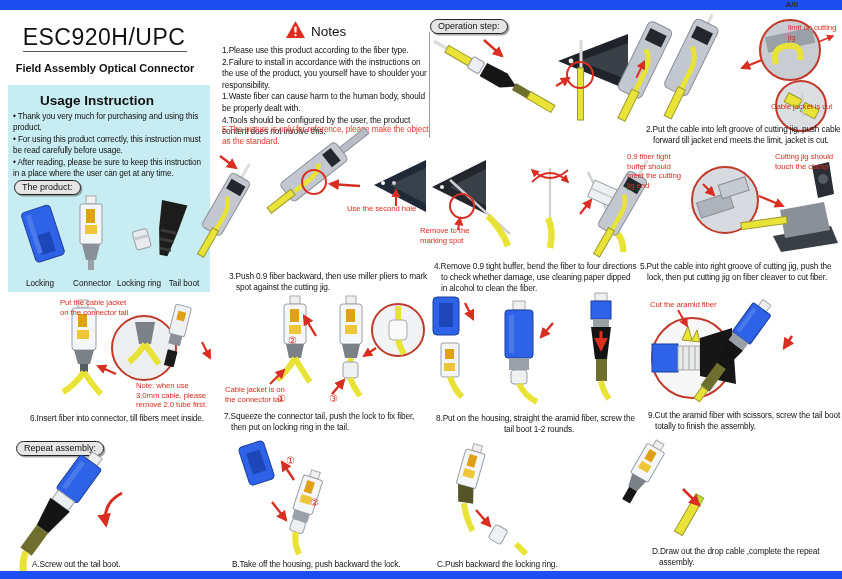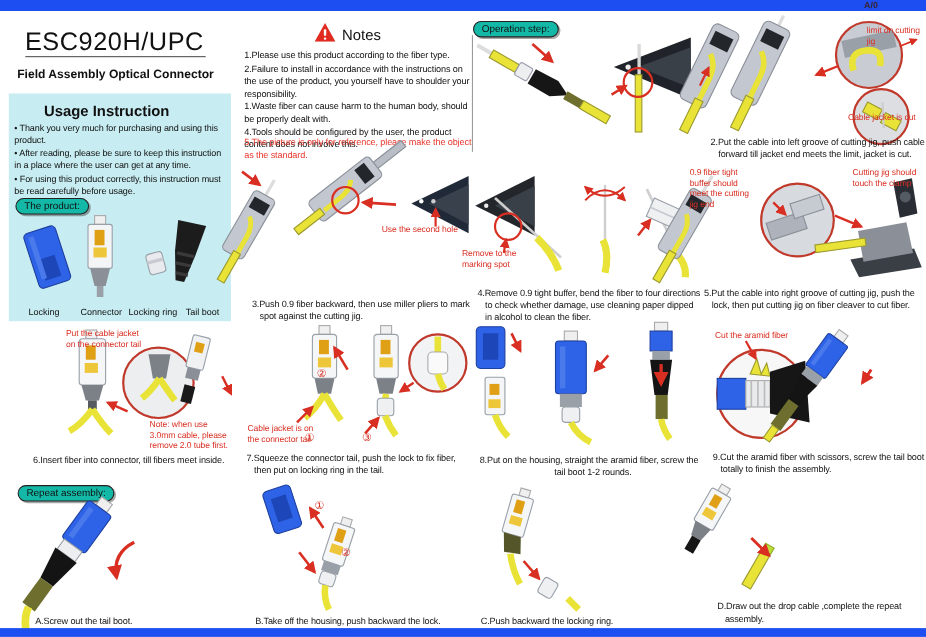--- a/index.html
+++ b/index.html
@@ -12,21 +12,21 @@
 
   
   #title{position:absolute;left:18px;top:24px;width:172px;text-align:center;font-size:23px;letter-spacing:.5px;font-weight:500;}
   #title-rule{position:absolute;left:23px;top:51px;width:164px;height:0;border-top:1.6px solid #555;}
   #subtitle{position:absolute;left:10px;top:62px;width:190px;text-align:center;font-size:11px;font-weight:bold;}
   #left-panel{position:absolute;left:8px;top:85px;width:202px;height:207px;background:#c7ecf1;}
   #usage-title{position:absolute;left:8px;top:93px;width:178px;text-align:center;font-size:13.5px;font-weight:bold;}
   #usage-list{position:absolute;left:13px;top:112px;width:194px;font-size:8.2px;line-height:1.34;letter-spacing:-.1px;}
   #usage-list div{margin-bottom:1px;}
 
-  .pill{position:absolute;border:1.2px solid #222;border-radius:9px;padding:1px 7px 2px;background:#14b8a6;
+  .pill{position:absolute;border:1.2px solid #222;border-radius:9px;padding:1px 7px 2px;background:#e5e5e5;
         font-size:9px;color:#111;box-shadow:1.5px 1.5px 0 rgba(60,60,60,.45);white-space:nowrap;}
   #product-pill{left:14px;top:180px;}
   #op-pill{left:430px;top:19px;}
   #repeat-pill{left:16px;top:441px;}
 
   .plabel{position:absolute;top:279px;font-size:8.2px;text-align:center;}
   #pl-housing{left:18px;width:44px;} #pl-connector{left:64px;width:56px;}
   #pl-ring{left:112px;width:54px;}  #pl-boot{left:162px;width:44px;text-align:center;}
 
   
@@ -85,22 +85,22 @@
   <div id="doc-code">A/0</div>
 
   <div id="title">ESC920H/UPC</div>
   <div id="title-rule"></div>
   <div id="subtitle">Field Assembly Optical Connector</div>
 
   <div id="left-panel"></div>
   <div id="usage-title">Usage Instruction</div>
   <div id="usage-list">
     <div>• Thank you very much for purchasing and using this product.</div>
+    <div>• For using this product correctly, this instruction must be read carefully before usage.</div>
     <div>• After reading, please be sure to keep this instruction in a place where the user can get at any time.</div>
-    <div>• For using this product correctly, this instruction must be read carefully before usage.</div>
   </div>
 
   <div id="product-pill" class="pill">The product:</div>
 
   <svg id="il-product" class="illus" width="194" height="82" viewBox="0 0 194 82">
     <g transform="rotate(-18 30 40)">
       <rect x="16" y="14" width="30" height="52" rx="4" fill="#2e63e8" stroke="#1d3f9e"></rect>
       <rect x="23" y="40" width="15" height="20" fill="#1d46b8"></rect>
       <rect x="20" y="18" width="5" height="40" fill="#4a79ec"></rect>
     </g>

